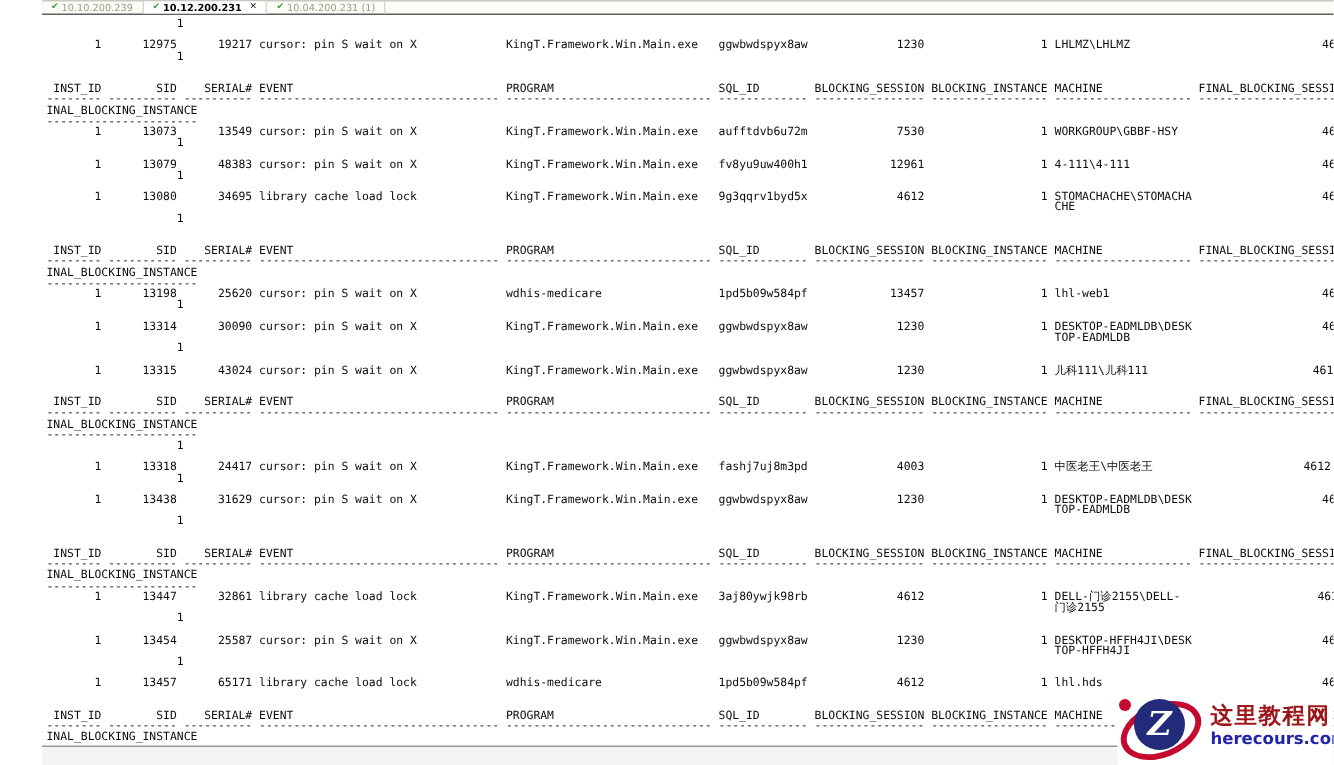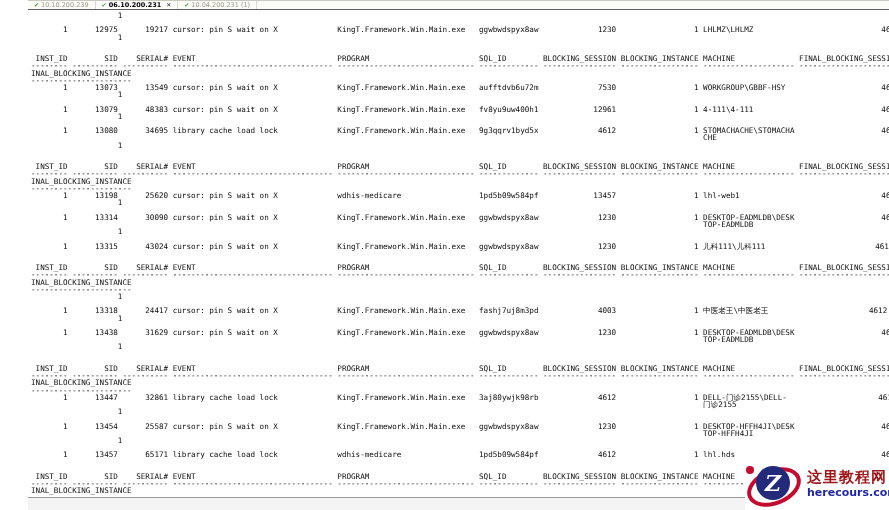--- a/index.html
+++ b/index.html
@@ -41,21 +41,21 @@
 <body>
 
 <div id="page">
   <div class="tabbar">
       <div class="tab">
         <span class="check">✔</span>
         <span>10.10.200.239</span>
       </div>
       <div class="tab active">
         <span class="check">✔</span>
-        <span>06.10.200.231</span>
+        <span>10.12.200.231</span>
         <span class="close">✕</span>
       </div>
       <div class="tab">
         <span class="check">✔</span>
         <span>10.04.200.231 (1)</span>
       </div>
     </div>
   <div class="contentwrap">
     <div class="terminal">
       <pre class="screen">                   1

